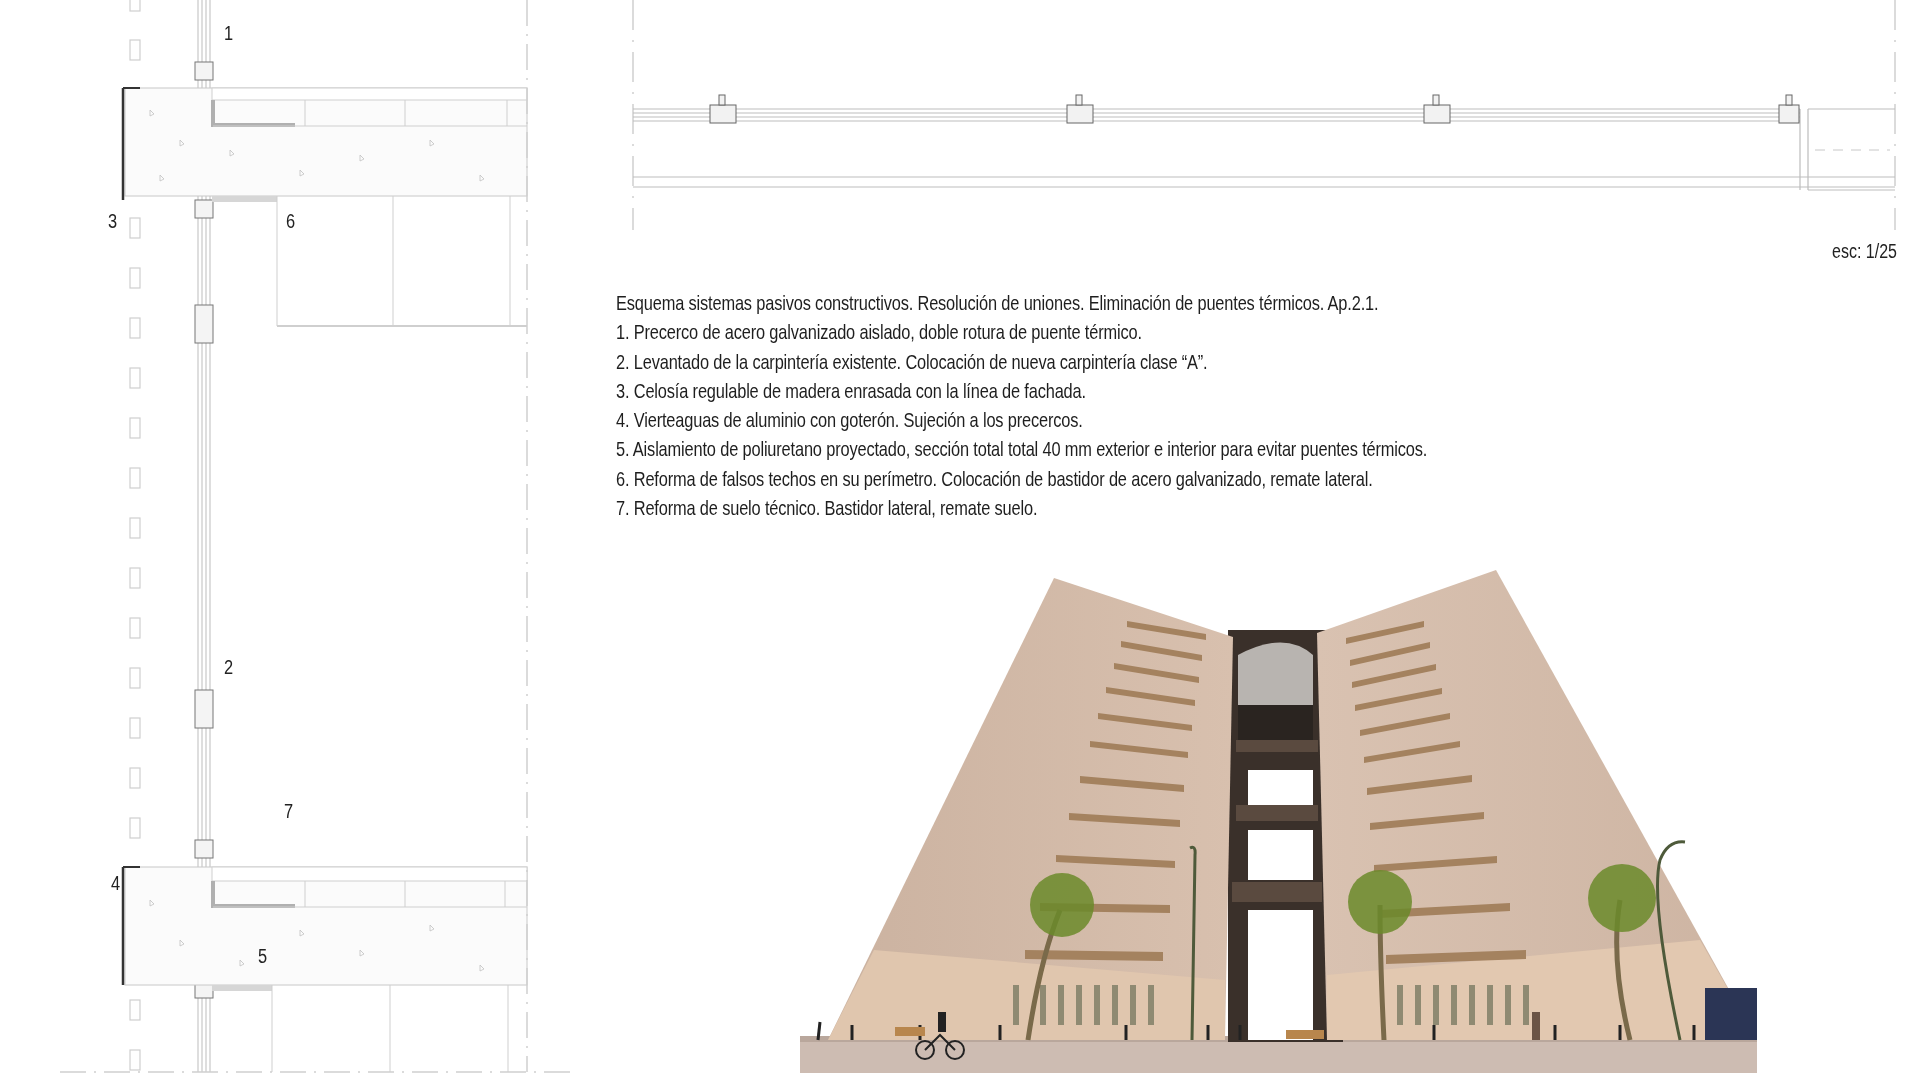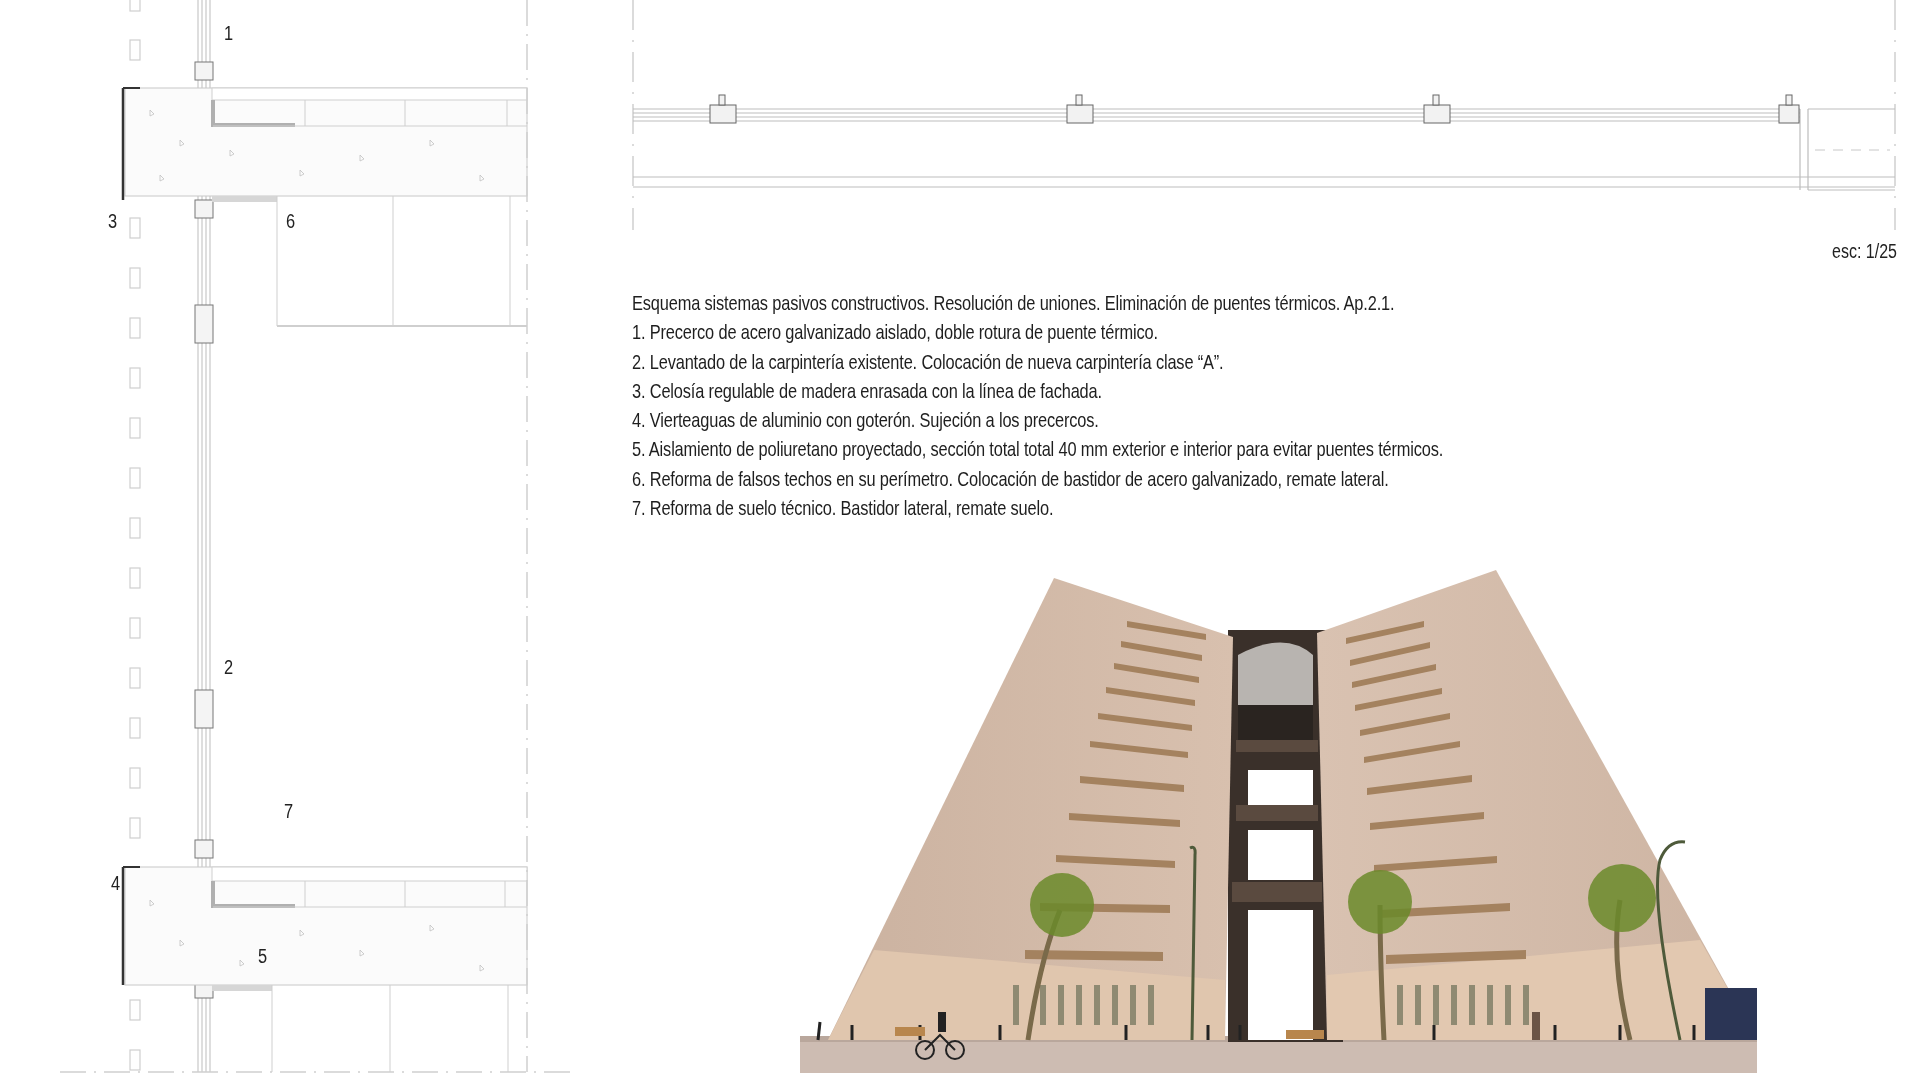--- a/index.html
+++ b/index.html
@@ -1,18 +1,18 @@
 <!DOCTYPE html>
 <html><head>
 <meta charset="utf-8">
 <style>
   html, body { margin:0; padding:0; background:#ffffff; }
   body { width:1920px; height:1080px; position:relative; overflow:hidden; font-family:"Liberation Sans", sans-serif; color:#1a1a1a; }
   .label-num { position:absolute; font-family:"Liberation Sans Narrow","Liberation Sans", sans-serif; font-size:20px; color:#222; transform:scaleX(0.82); transform-origin:left top; }
-  .notes { position:absolute; left:632px; top:288px; width:1000px; }
+  .notes { position:absolute; left:616px; top:288px; width:1000px; }
   .note-line { font-size:21px; line-height:29.3px; color:#1e1e1e; white-space:nowrap; transform:scaleX(0.78); transform-origin:left center; letter-spacing:-0.2px; }
   .scale-label { position:absolute; left:1832px; top:240px; font-size:20px; color:#222; transform:scaleX(0.8); transform-origin:left top; white-space:nowrap; }
   svg { position:absolute; left:0; top:0; }
 </style>
 </head>
 <body>
 
 <svg width="600" height="1080" viewBox="0 0 600 1080">
 
   <g stroke="#cfcfcf" stroke-width="1.2" fill="none">

